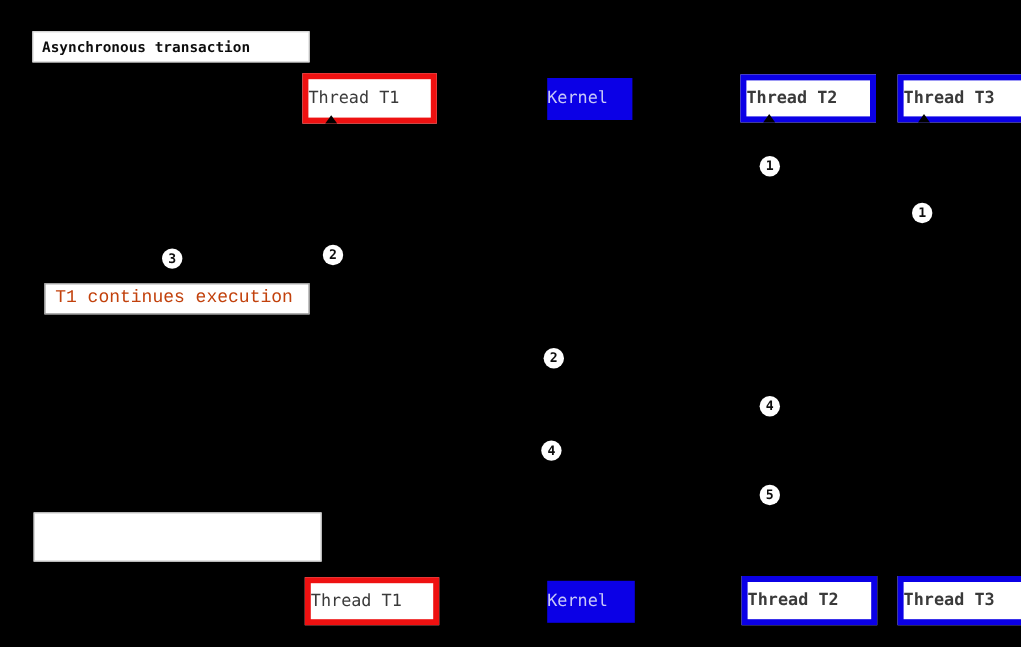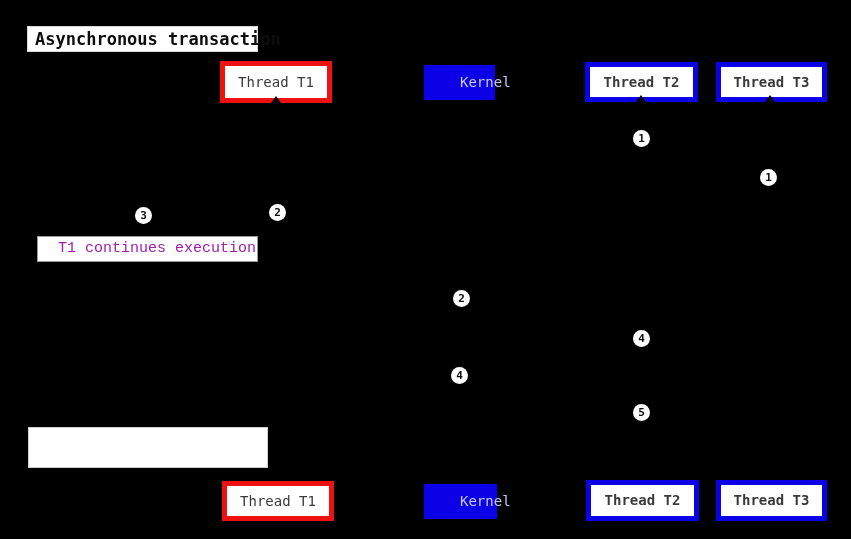--- a/index.html
+++ b/index.html
@@ -14,42 +14,42 @@
   
   .title-note {
     position: absolute;
     left: 27px; top: 26px;
     width: 231px; height: 26px;
     box-sizing: border-box;
     background: #fff;
     border: 1px solid #d8d8d8;
     color: #0d0d0d;
     font-weight: bold;
-    font-size: 17px;
+    font-size: 12px;
     line-height: 24px;
     padding-left: 7px;
     white-space: nowrap;
   }
   
   .pbox {
     position: absolute;
     box-sizing: border-box;
     background: #fff;
     color: var(--label-text, #3a3a3a);
     font-size: 14px;
-    text-align: center;
+    text-align: left;
     white-space: nowrap;
+    margin-left: 32px;
   }
   .pbox.red  { border: 5px solid var(--red, #e11); }
   .pbox.blue { border: 5px solid var(--blue, #0b00e6); font-weight: bold; }
   .pbox.kernel {
     background: var(--blue, #0b00e6);
     color: var(--kernel-text, #c9c9f7);
     border: none;
-    padding-left: 36px;
   }
   .t1-top    { left: 220px; top: 61px;  width: 112px; height: 42px; line-height: 32px; }
   .kern-top  { left: 424px; top: 65px;  width: 71px;  height: 35px; line-height: 35px; }
   .t2-top    { left: 585px; top: 62px;  width: 113px; height: 40px; line-height: 30px; }
   .t3-top    { left: 716px; top: 62px;  width: 111px; height: 40px; line-height: 30px; }
   .t1-bot    { left: 222px; top: 481px; width: 112px; height: 40px; line-height: 30px; }
   .kern-bot  { left: 424px; top: 484px; width: 73px;  height: 35px; line-height: 35px; }
   .t2-bot    { left: 586px; top: 480px; width: 113px; height: 41px; line-height: 31px; }
   .t3-bot    { left: 716px; top: 480px; width: 111px; height: 41px; line-height: 31px; }
   
@@ -65,25 +65,25 @@
   
   .note {
     position: absolute;
     box-sizing: border-box;
     background: #fff;
     border: 1px solid #9a9a9a;
   }
   .note-t1 {
     left: 37px; top: 236px;
     width: 221px; height: 26px;
-    color: #a21caf;
+    color: #c2410c;
     font-family: "Liberation Mono", monospace;
     font-size: 15px;
     line-height: 24px;
-    padding-left: 20px;
+    padding-left: 8px;
     white-space: nowrap;
   }
   .note-empty {
     left: 28px; top: 427px;
     width: 240px; height: 41px;
     border-color: #cfcfcf;
   }
   
   .marker {
     position: absolute;

